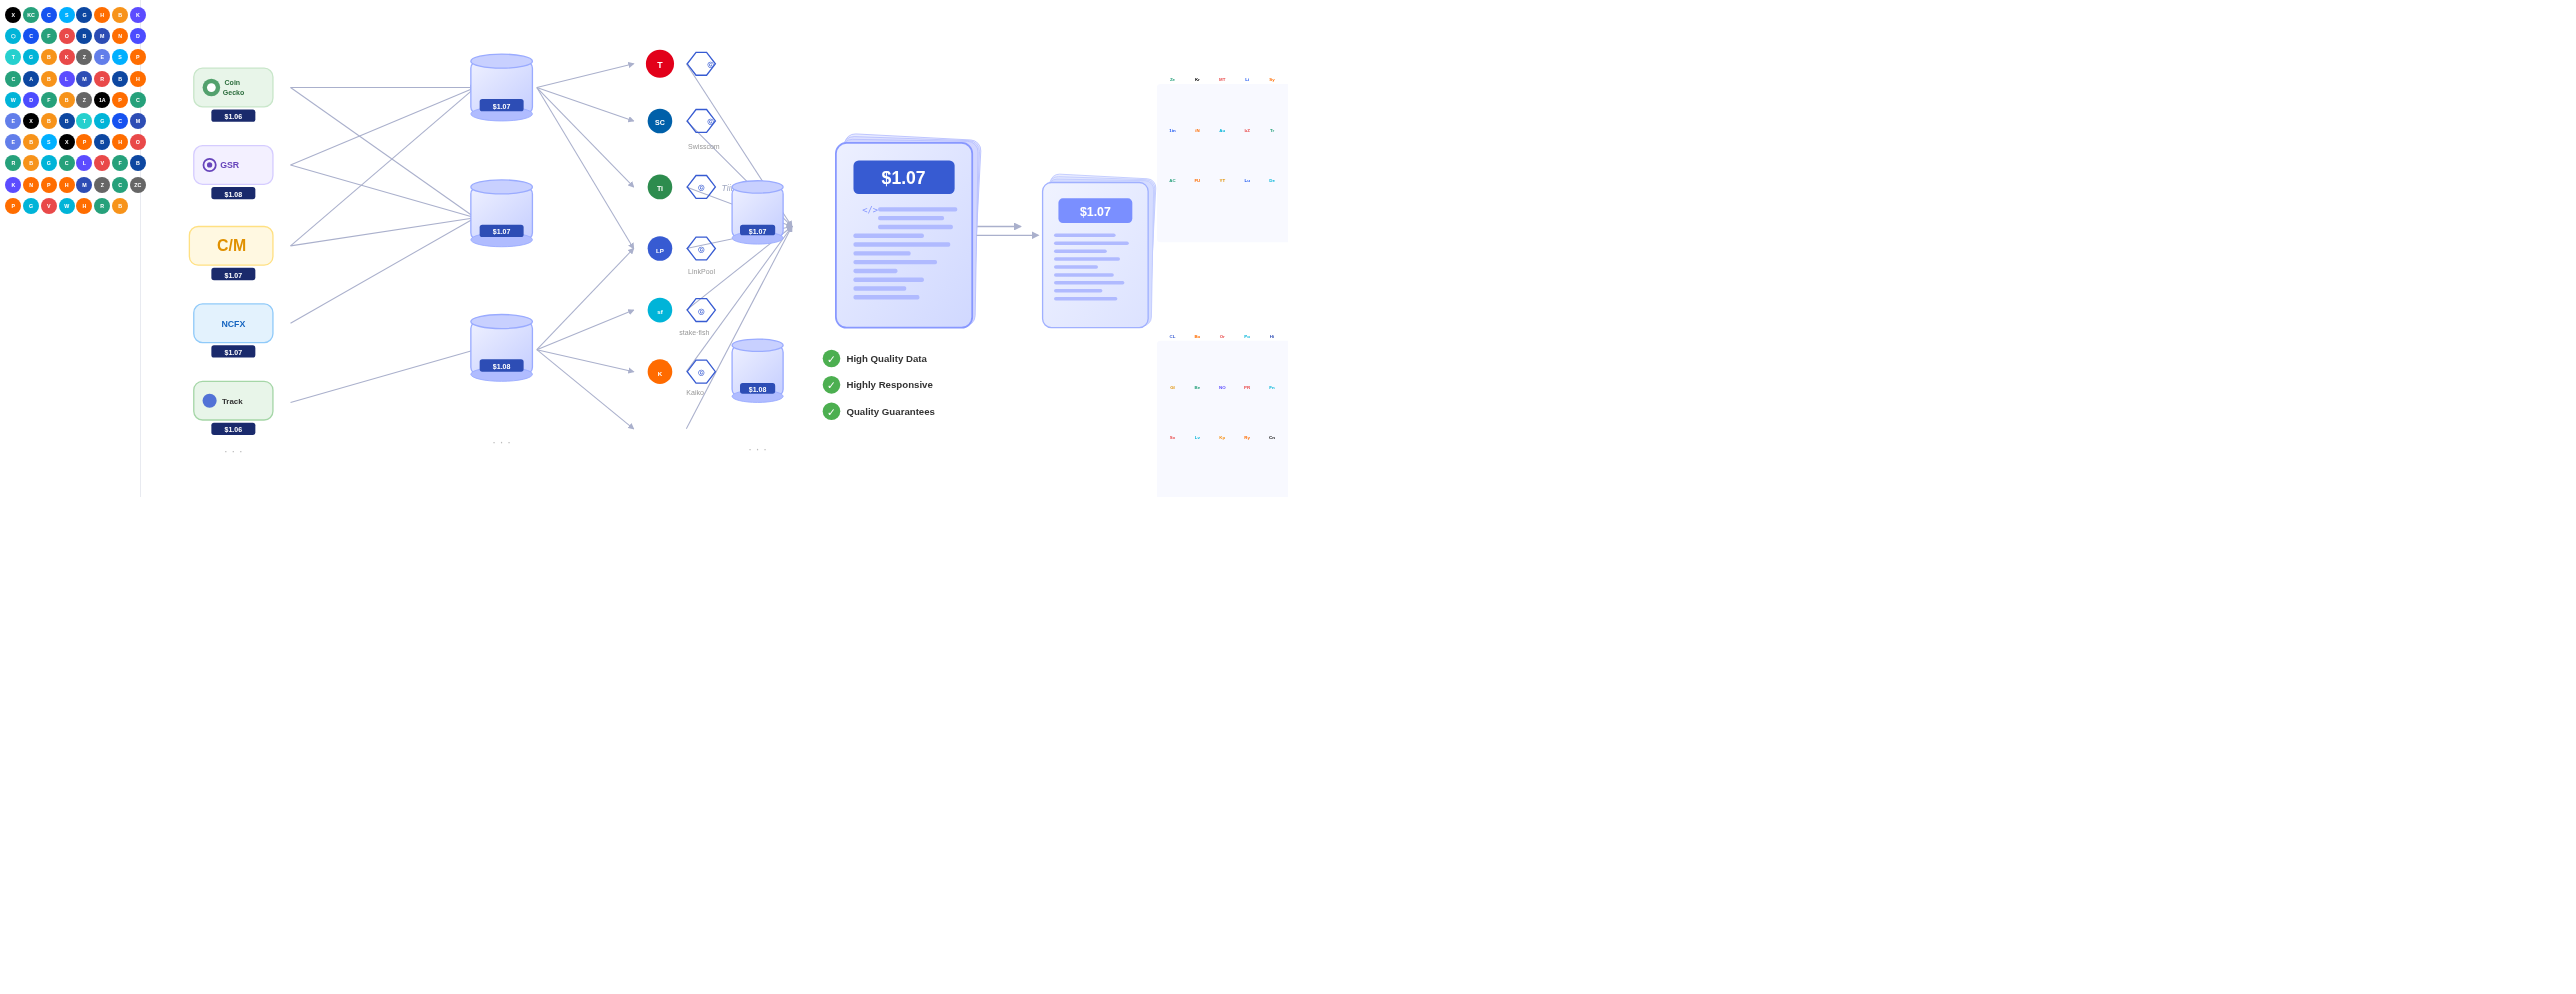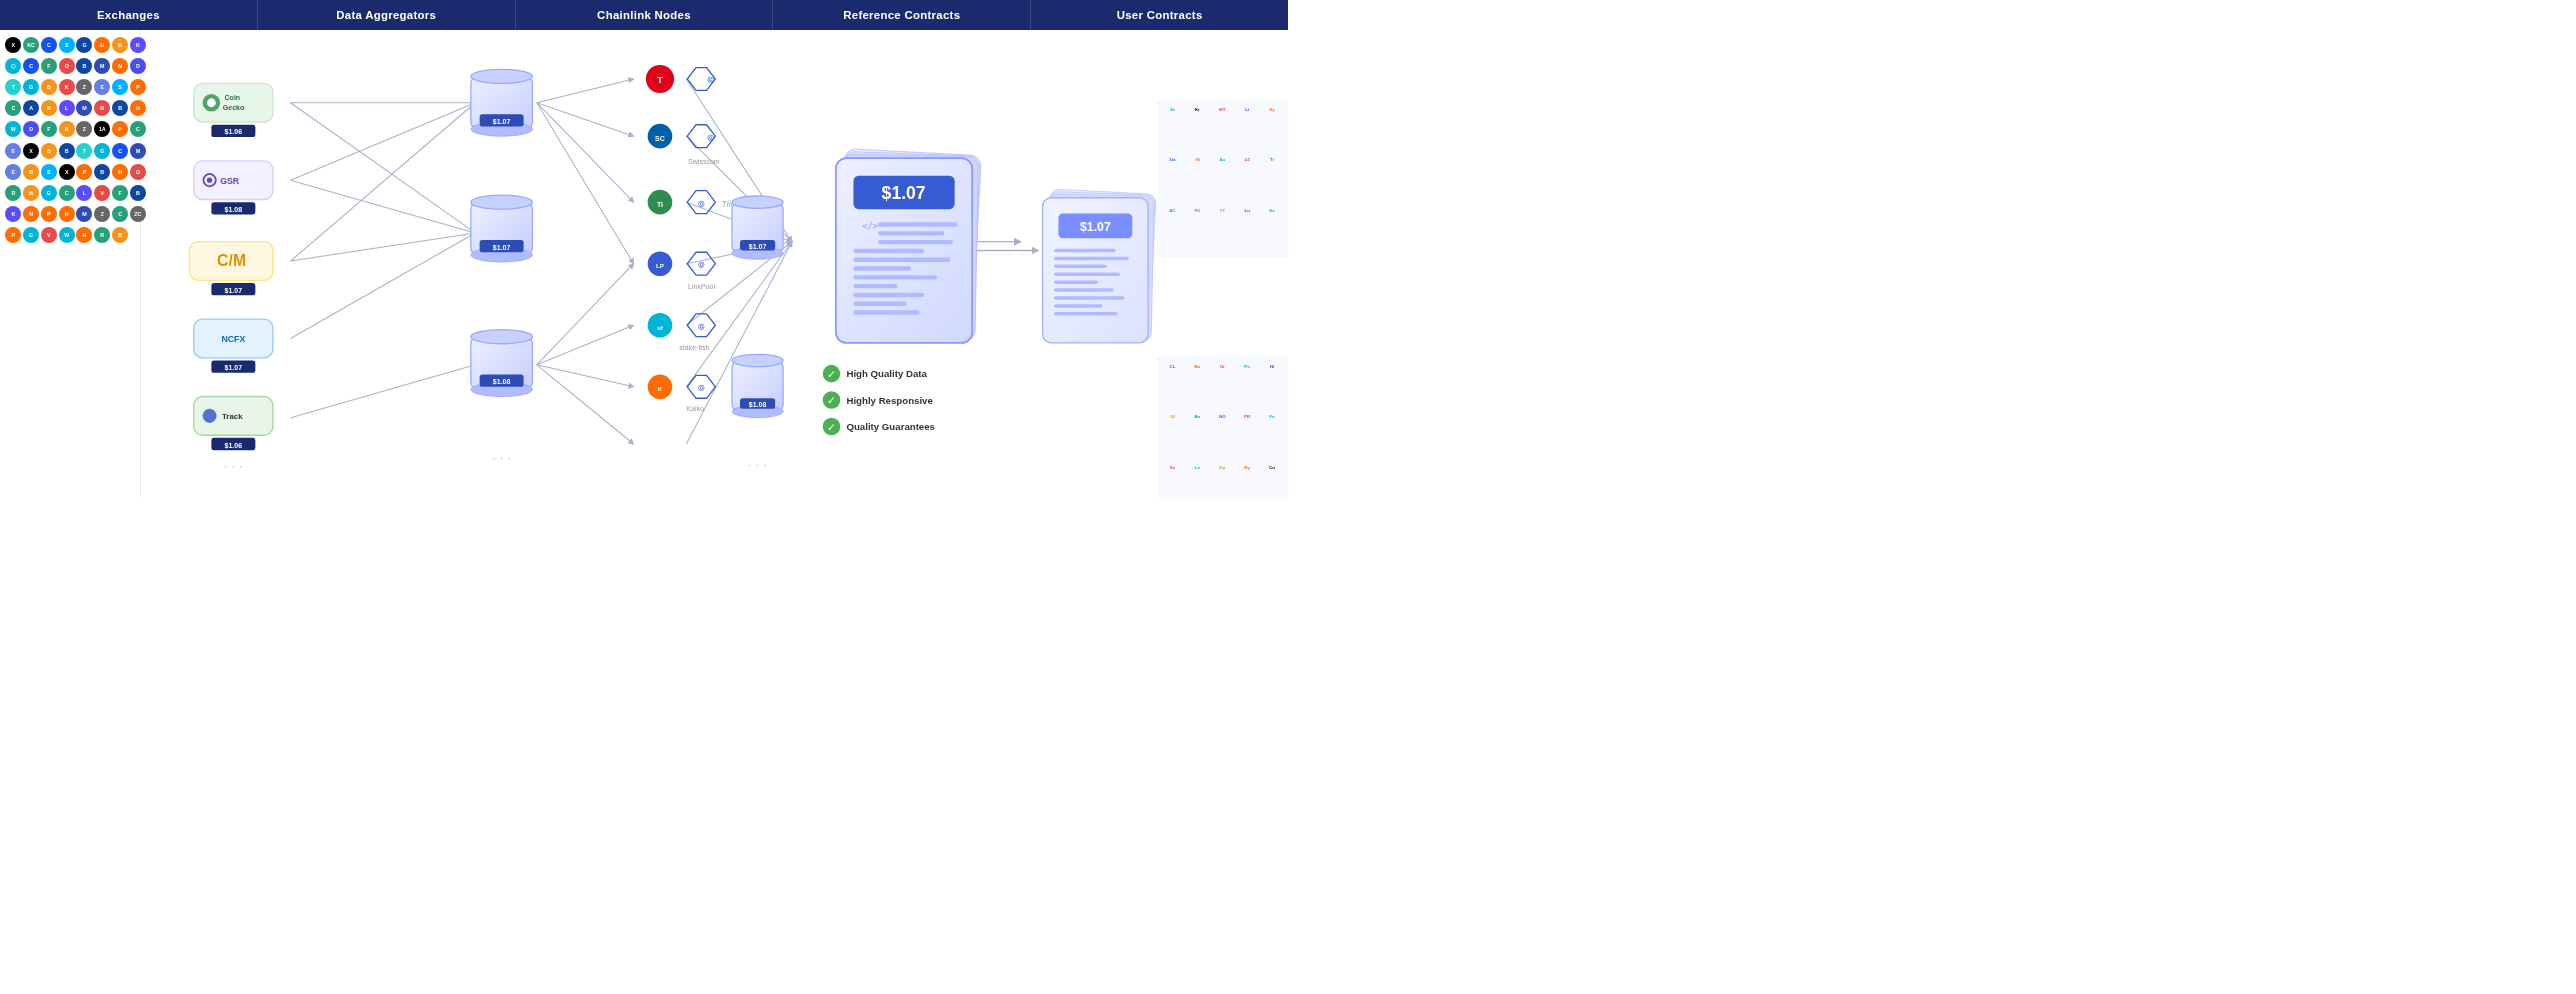--- a/index.html
+++ b/index.html
@@ -75,27 +75,20 @@
     .full-diagram {
       flex: 1;
       position: relative;
     }
   </style>
 </head>
 <body>
 
 <div class="main-container">
 
-  <div class="header-row">
-    <div class="header-cell">Exchanges</div>
-    <div class="header-cell">Data Aggregators</div>
-    <div class="header-cell">Chainlink Nodes</div>
-    <div class="header-cell">Reference Contracts</div>
-    <div class="header-cell">User Contracts</div>
-  </div>
 
   <div class="content-row">
 
     <div class="exchanges-col" id="exchanges-col">
     <div class="exchange-logo" style="background: rgb(0, 0, 0); width: 16px; height: 16px; border-radius: 50%; font-size: 5.3px; font-weight: 700; color: rgb(255, 255, 255); display: flex; align-items: center; justify-content: center;">X</div>
         <div class="exchange-logo" style="background: rgb(38, 161, 123); width: 16px; height: 16px; border-radius: 50%; font-size: 5.3px; font-weight: 700; color: rgb(255, 255, 255); display: flex; align-items: center; justify-content: center;">KC</div>
         <div class="exchange-logo" style="background: rgb(22, 82, 240); width: 16px; height: 16px; border-radius: 50%; font-size: 5.3px; font-weight: 700; color: rgb(255, 255, 255); display: flex; align-items: center; justify-content: center;">C</div>
         <div class="exchange-logo" style="background: rgb(0, 176, 255); width: 16px; height: 16px; border-radius: 50%; font-size: 5.3px; font-weight: 700; color: rgb(255, 255, 255); display: flex; align-items: center; justify-content: center;">S</div>
         <div class="exchange-logo" style="background: rgb(13, 71, 161); width: 16px; height: 16px; border-radius: 50%; font-size: 5.3px; font-weight: 700; color: rgb(255, 255, 255); display: flex; align-items: center; justify-content: center;">G</div>
         <div class="exchange-logo" style="background: rgb(255, 109, 0); width: 16px; height: 16px; border-radius: 50%; font-size: 5.3px; font-weight: 700; color: rgb(255, 255, 255); display: flex; align-items: center; justify-content: center;">H</div>

